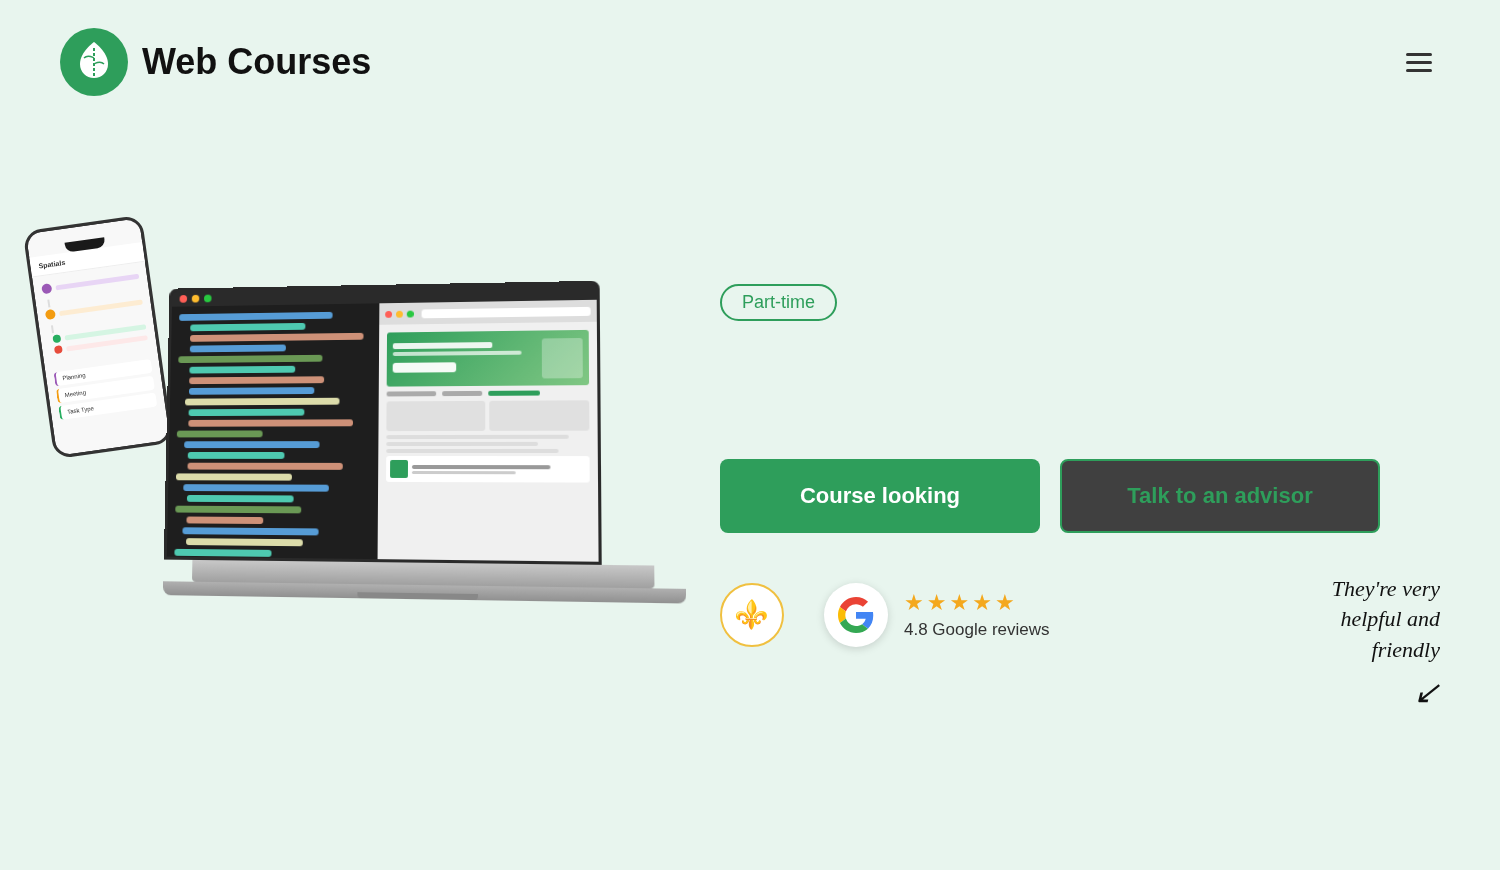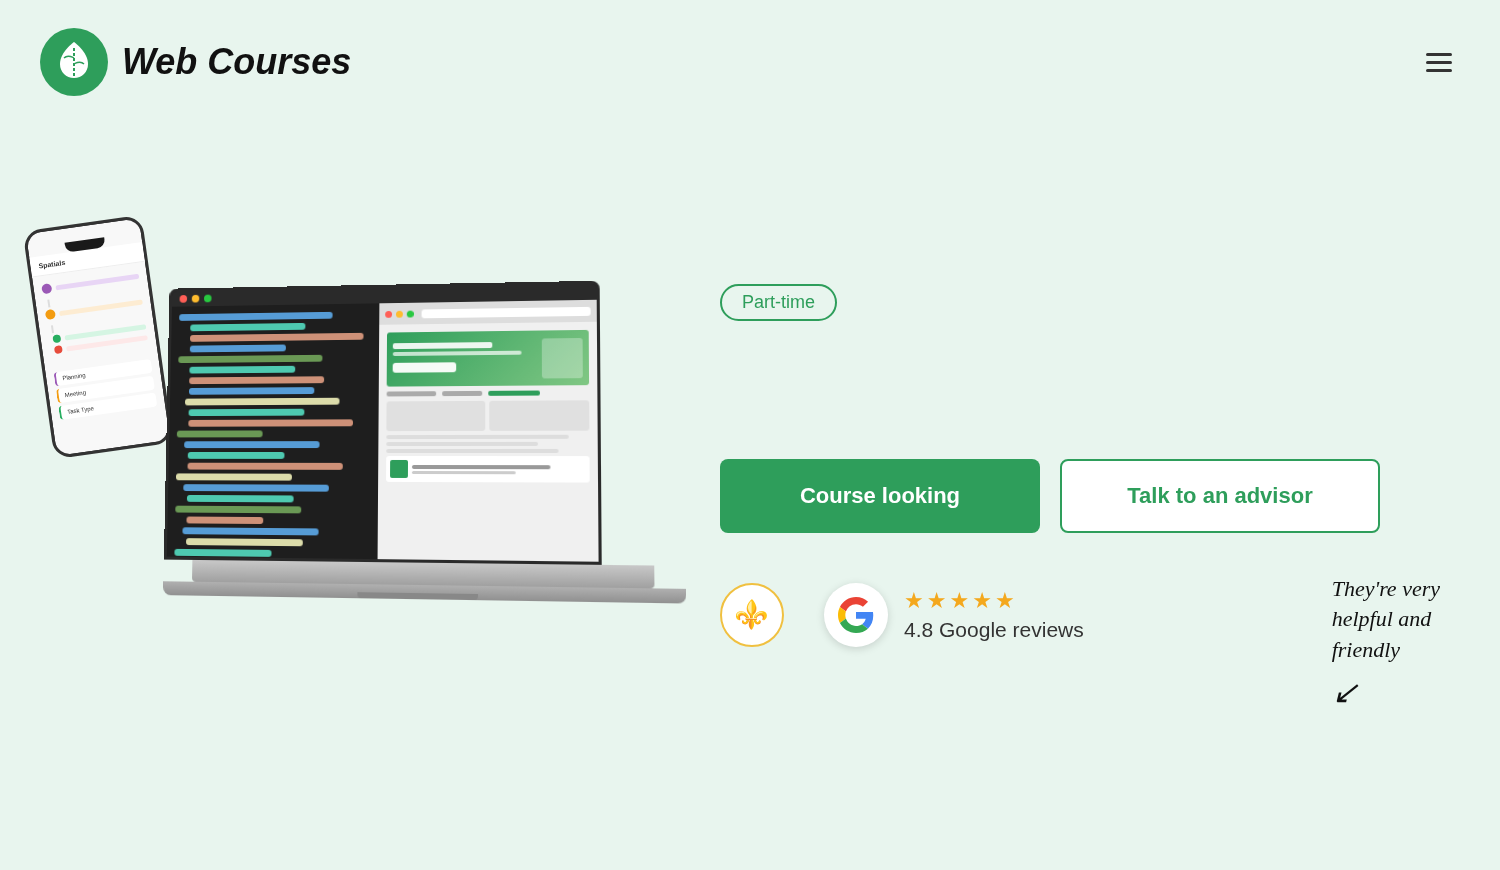--- a/index.html
+++ b/index.html
@@ -12,25 +12,24 @@
       overflow: hidden;
       position: relative;
     }
 
     
     .header {
       position: absolute;
       top: 0;
       left: 0;
       right: 0;
-      padding: 28px 40px;
+      padding: 28px 60px;
       display: flex;
       align-items: center;
       justify-content: space-between;
-      font-style: italic;
     }
 
     .logo-area {
       display: flex;
       align-items: center;
       gap: 14px;
       cursor: pointer;
     }
 
     .logo-icon {
@@ -297,21 +296,21 @@
 
     
     .testimonial {
       position: absolute;
       top: 390px;
       right: 60px;
       font-family: 'Georgia', serif;
       font-style: italic;
       font-size: 22px;
       color: #111;
-      text-align: left;
+      text-align: right;
       line-height: 1.4;
     }
 
     .testimonial-arrow {
       font-size: 32px;
       color: #111;
       margin-top: 4px;
       display: block;
     }
 
@@ -328,21 +327,21 @@
       border: none;
       border-radius: 8px;
       padding: 22px 50px;
       font-size: 22px;
       font-weight: 600;
       cursor: pointer;
       width: 320px;
     }
 
     .btn-advisor {
-      background: #ffffff;
+      background: #404040;
       color: #2e9e5b;
       border: 2px solid #2e9e5b;
       border-radius: 8px;
       padding: 22px 34px;
       font-size: 22px;
       font-weight: 600;
       cursor: pointer;
       width: 320px;
     }
 
@@ -399,21 +398,21 @@
       gap: 3px;
       margin-bottom: 4px;
     }
 
     .star {
       color: #f4a81d;
       font-size: 22px;
     }
 
     .google-text {
-      font-size: 21px;
+      font-size: 17px;
       color: #333;
     }
 
     
     .laptop-wrapper {
       transform: perspective(800px) rotateY(-5deg) rotateX(3deg);
     }
   </style>
 </head>
 <body>

